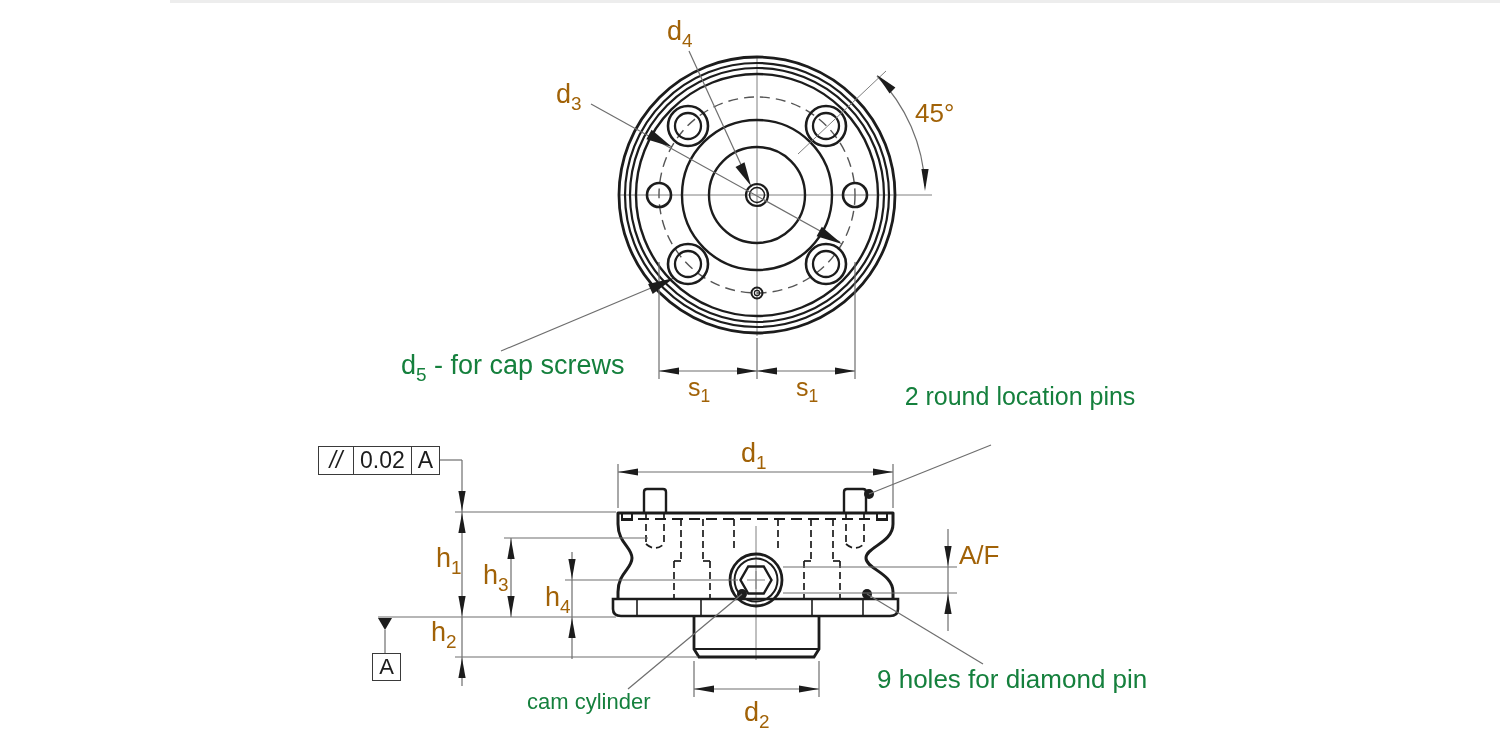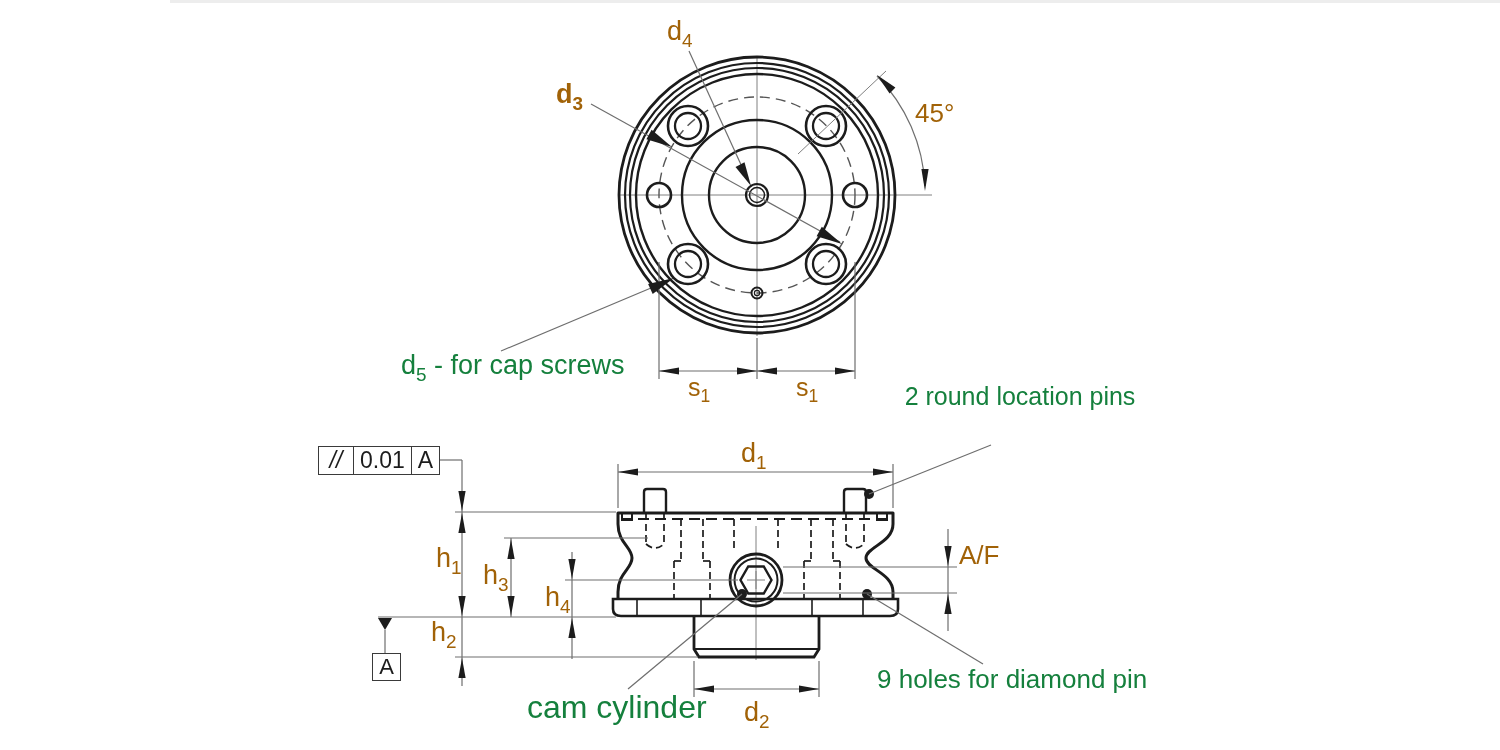--- a/index.html
+++ b/index.html
@@ -221,54 +221,54 @@
       <polygon points="672,147 646.4,139.3 651.6,129.7"></polygon>
       <polygon points="842,244 816.6,236.3 821.8,226.7"></polygon>
       <polygon points="674,278 652.7,294 648.1,284"></polygon>
 
       <polygon points="378,618 392,618 385,630"></polygon>
     </g>
   </svg>
 
   <div class="lbl" style="left:667px;top:18px;"><span>d</span><sub>4</sub></div>
 
-  <div class="lbl" style="left:556px;top:81px;font-weight:bold;"><span>d</span><sub>3</sub></div>
+  <div class="lbl" style="left:556px;top:81px;"><span>d</span><sub>3</sub></div>
 
   <div class="lbl" style="left:915px;top:100px;font-size:26px;">45°</div>
 
   <div class="note" style="left:401px;top:352px;font-size:27px;"><span>d</span><sub>5</sub><span> - for cap screws</span></div>
 
   <div class="lbl" style="left:688px;top:375px;font-size:25px;"><span>s</span><sub>1</sub></div>
 
   <div class="lbl" style="left:796px;top:375px;font-size:25px;"><span>s</span><sub>1</sub></div>
 
   <div class="note two-line" style="left:880px;top:382px;width:280px;">
     <div>2 round location pins</div>
   </div>
 
   <div class="lbl" style="left:741px;top:440px;"><span>d</span><sub>1</sub></div>
 
   <div class="fcf">
     <div class="cell sym">//</div>
-    <div class="cell">0.01</div>
+    <div class="cell">0.02</div>
     <div class="cell">A</div>
   </div>
 
   <div class="lbl" style="left:436px;top:545px;"><span>h</span><sub>1</sub></div>
 
   <div class="lbl" style="left:483px;top:562px;"><span>h</span><sub>3</sub></div>
 
   <div class="lbl" style="left:545px;top:584px;"><span>h</span><sub>4</sub></div>
 
   <div class="lbl" style="left:431px;top:619px;text-align:center;"><span>h</span><sub>2</sub></div>
 
   <div class="lbl" style="left:959px;top:542px;font-size:26px;">A/F</div>
 
   <div class="datum-box">
       <span>A</span>
     </div>
 
-  <div class="note" style="left:527px;top:691px;font-size:32px;">cam cylinder</div>
+  <div class="note" style="left:527px;top:691px;font-size:22px;">cam cylinder</div>
 
   <div class="lbl" style="left:744px;top:699px;"><span>d</span><sub>2</sub></div>
 
   <div class="note" style="left:877px;top:666px;font-size:26px;">9 holes for diamond pin</div>
 </div>
 
 </body></html>

